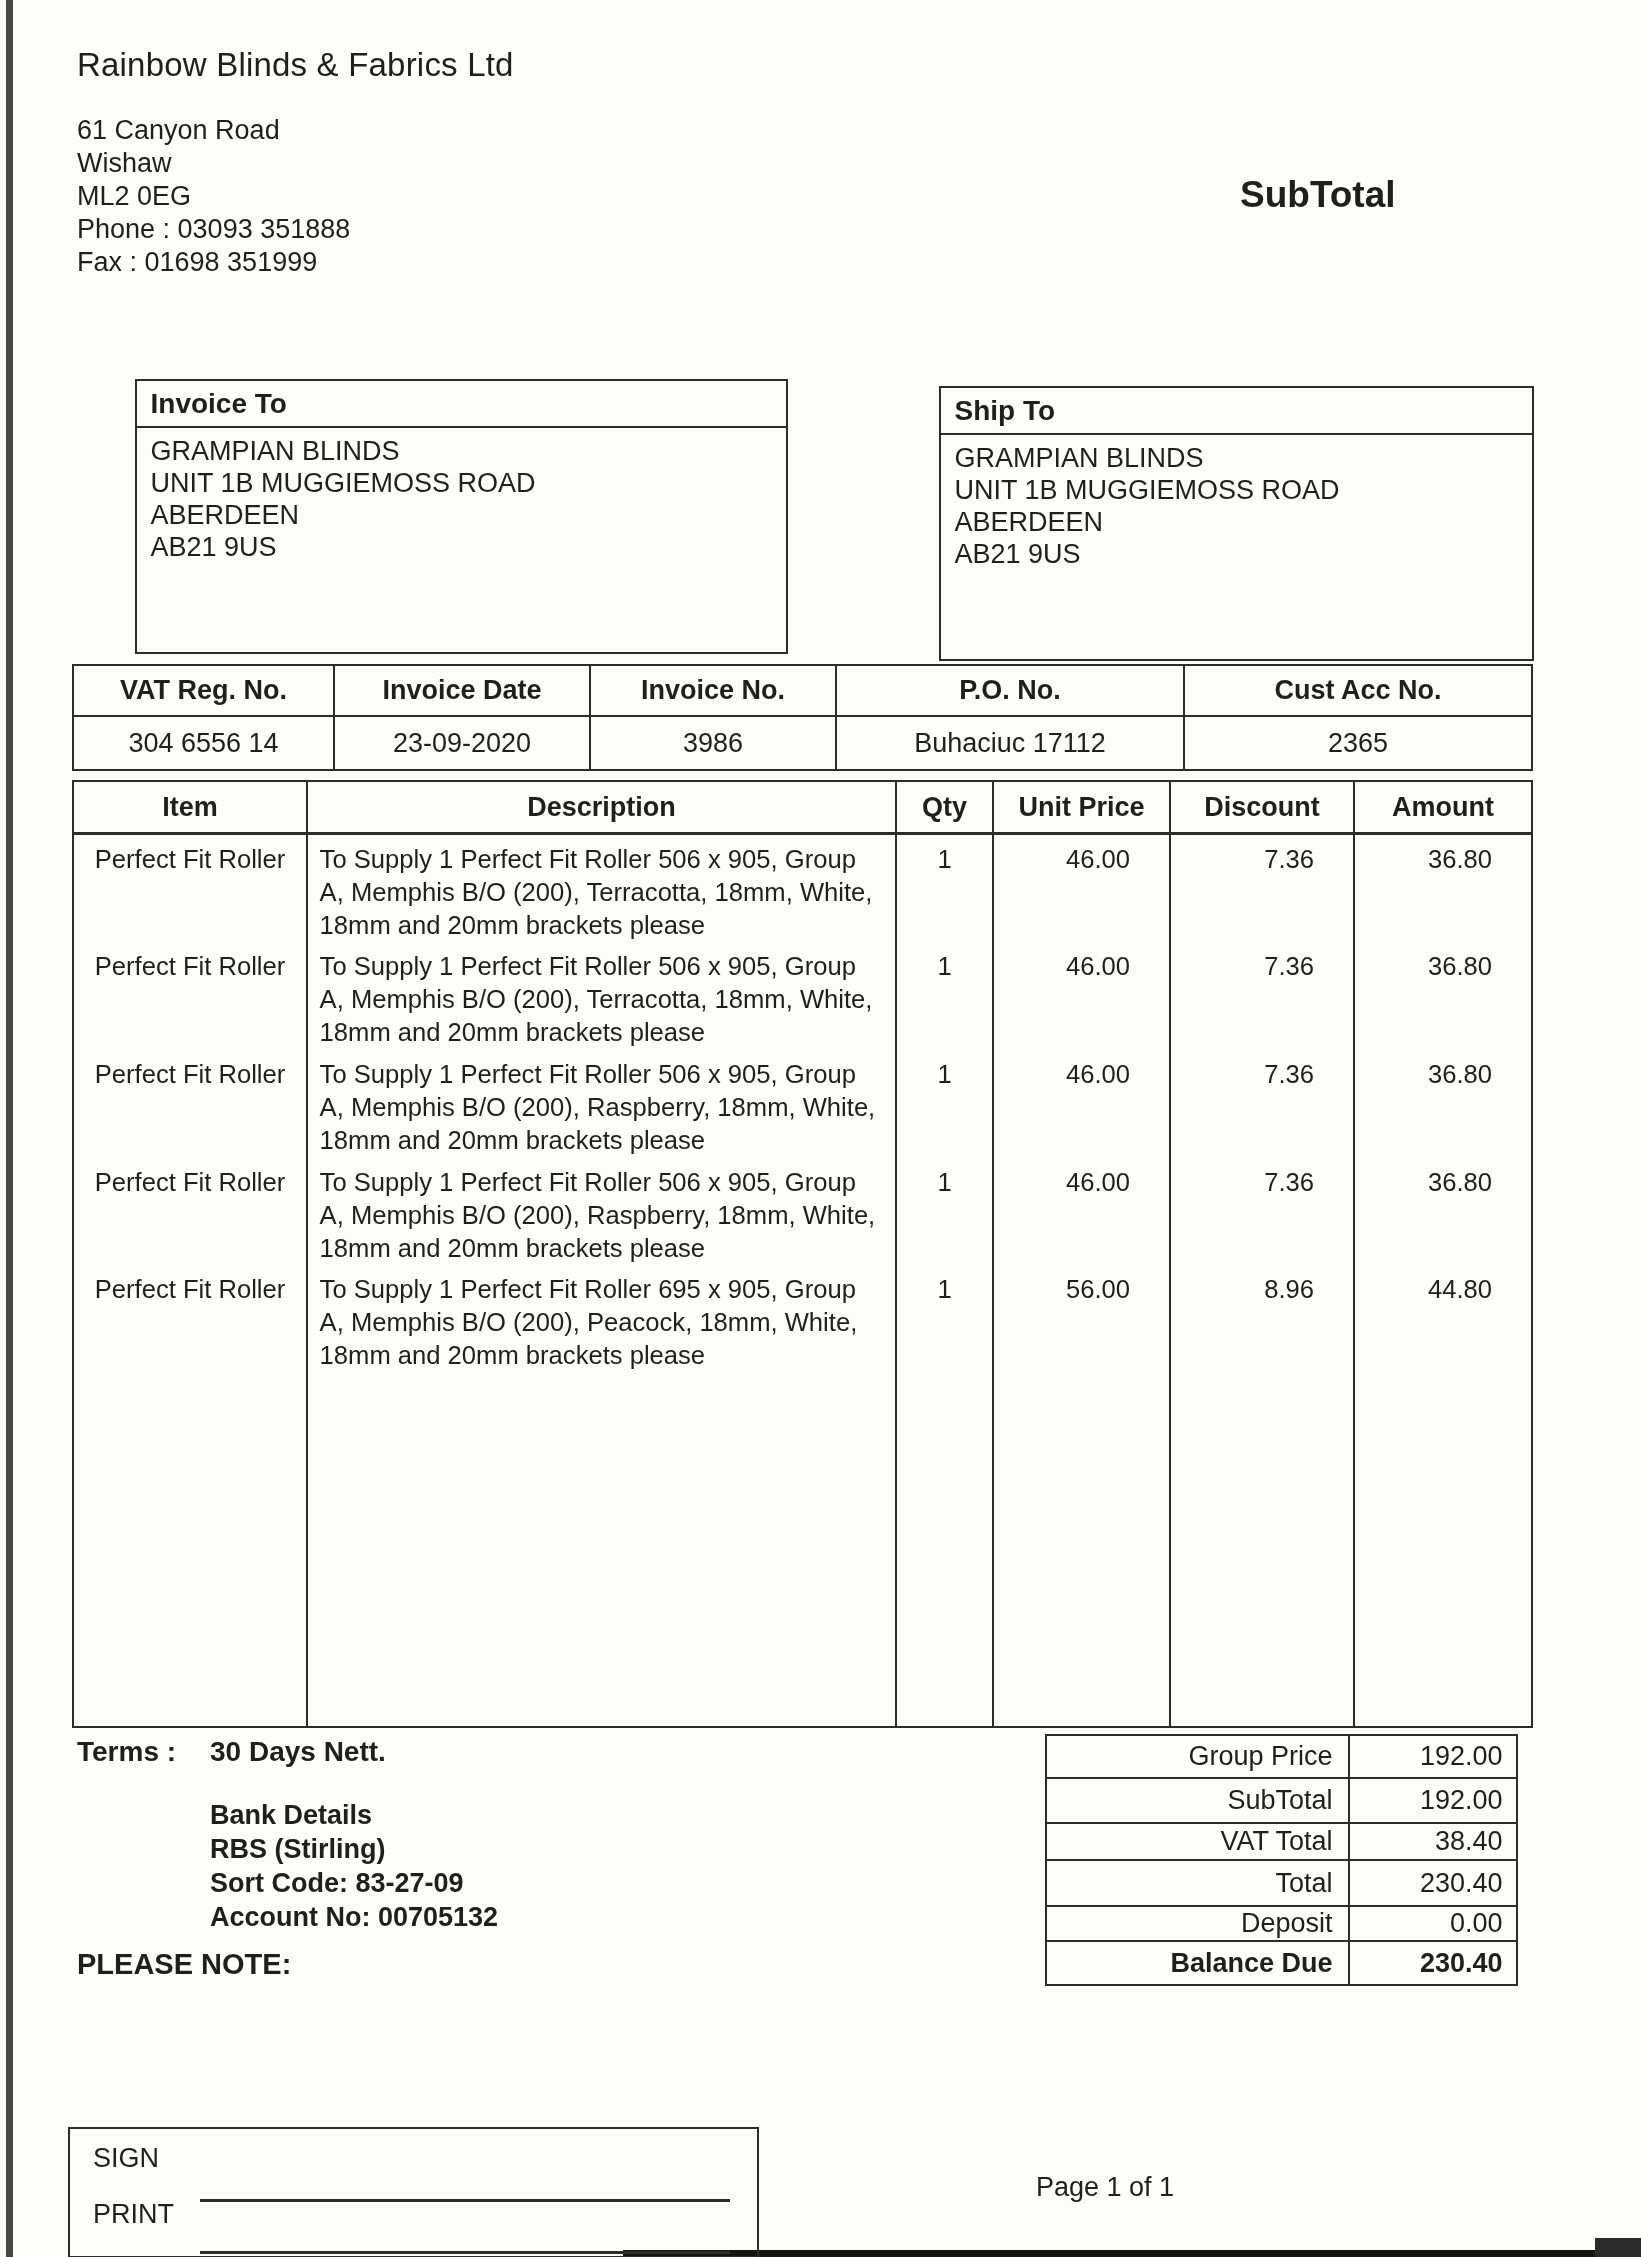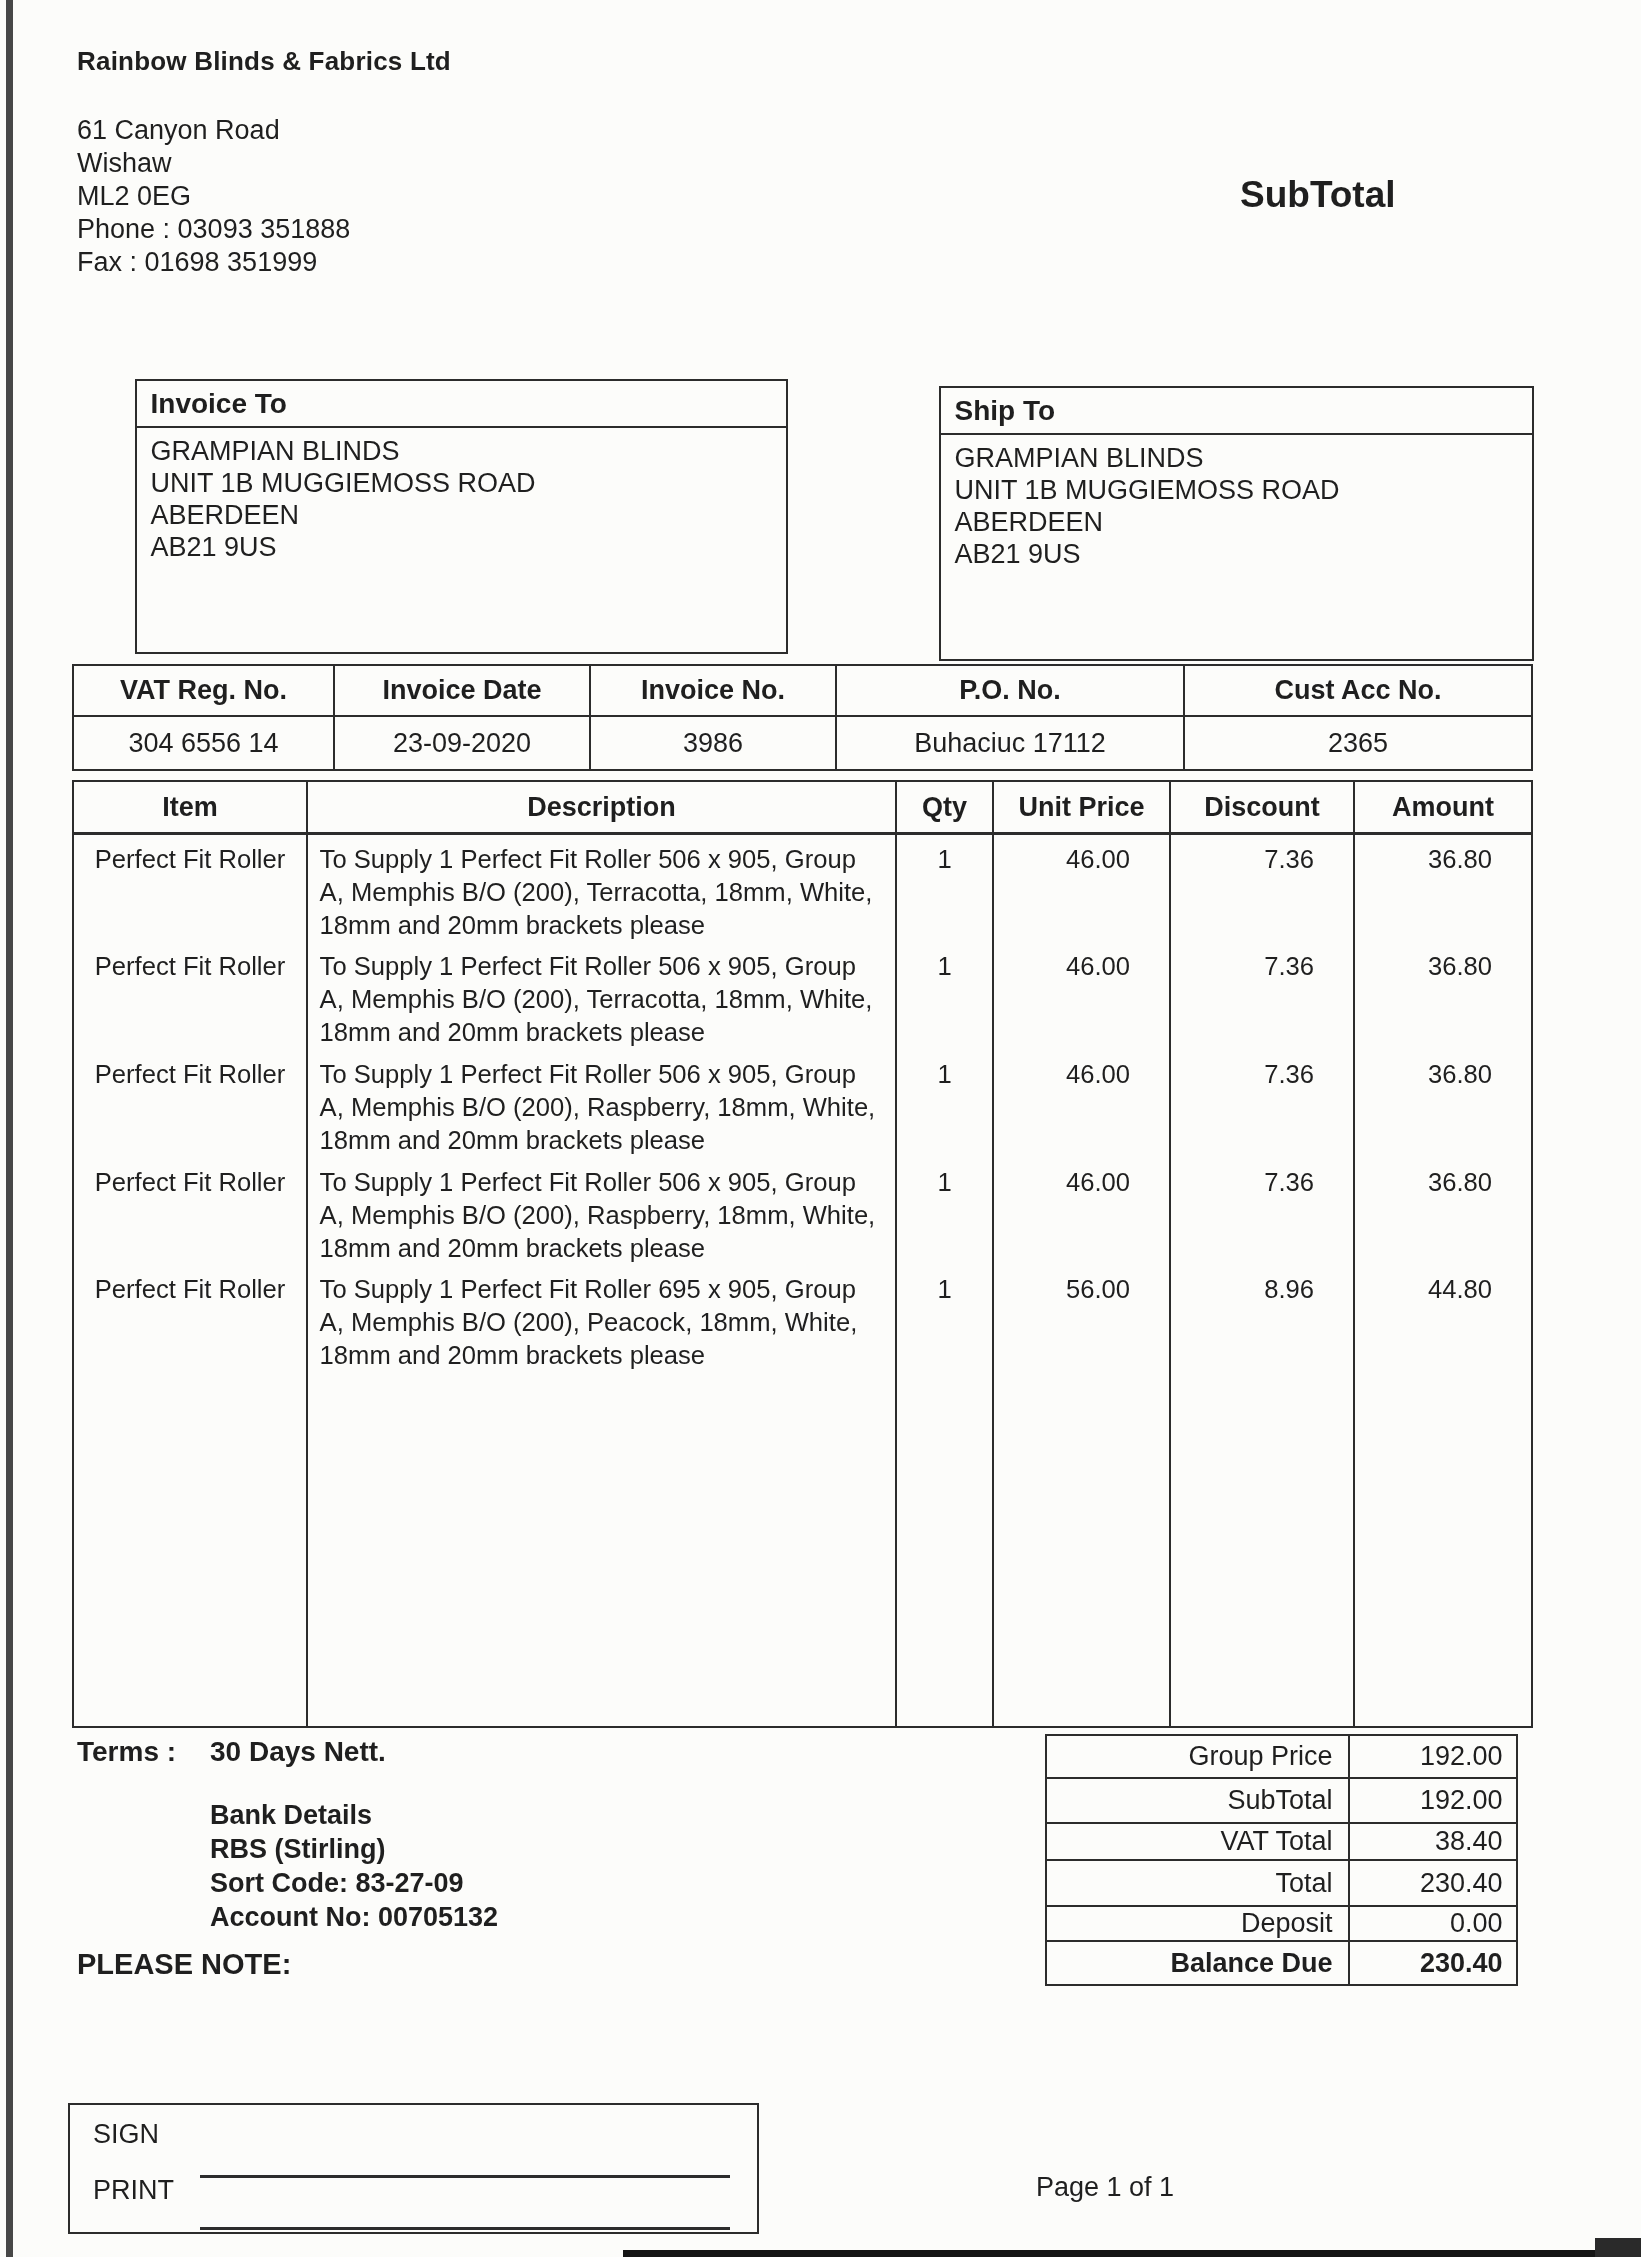--- a/index.html
+++ b/index.html
@@ -7,21 +7,21 @@
     position:relative;
     width:1641px;height:2257px;
     background:#fcfcfa;
     font-family:"Liberation Sans","DejaVu Sans",sans-serif;
     color:#1f1f1f;
     overflow:hidden;
   }
   .abs{position:absolute;}
 
   
-  .company-name{font-size:26px;font-weight:bold;letter-spacing:0.2px;}
+  .company-name{font-size:33px;font-weight:normal;letter-spacing:0.2px;}
   .addr-line{font-size:27px;line-height:33px;}
   .invoice-title{font-size:37px;font-weight:bold;}
 
   
   .addr-box{border:2.9px solid #2c2c2c;background:#fcfcfa;}
   .addr-head{font-size:28px;font-weight:bold;padding:6.8px 13.5px 5.8px 13.5px;border-bottom:2.9px solid #2c2c2c;}
   .addr-body{padding:7.7px 13.5px;}
   .addr-body div{font-size:27px;line-height:32px;}
 
   
@@ -50,21 +50,21 @@
 
   
   .totals-table{width:471px;}
   .totals-table td{border:2.9px solid #2c2c2c;font-size:27px;overflow:hidden;}
   .totals-table .t-label{text-align:right;padding-right:15.4px;}
   .totals-table .t-value{text-align:right;padding-right:13.5px;}
   .totals-table tr.bold td{font-weight:bold;}
   .totals-table tr.tall td{vertical-align:top;padding-top:7.7px;}
 
   
-  .sign-box{border:2.9px solid #2c2c2c;}
+  .sign-box{border:2.9px solid #2c2c2c;margin-top:24px;}
   .sign-label{font-size:27px;position:absolute;left:23px;}
   .sig-line{position:absolute;height:2.9px;background:#2c2c2c;left:130px;right:27px;}
 
   .page-label{font-size:27px;}
 
   
   .edge-left{left:5.8px;top:0;width:6.8px;height:2257px;background:#474747;}
   .edge-bottom{left:623px;top:2250px;width:1019px;height:7.7px;background:#151515;}
   .edge-corner{left:1595px;top:2238px;width:46px;height:19.3px;background:#2a2a2a;}
 </style>

